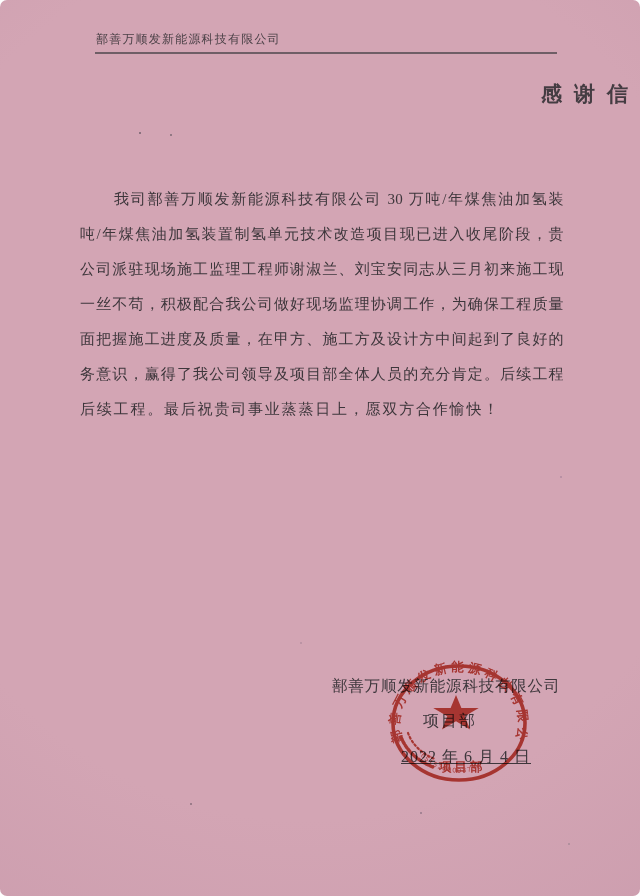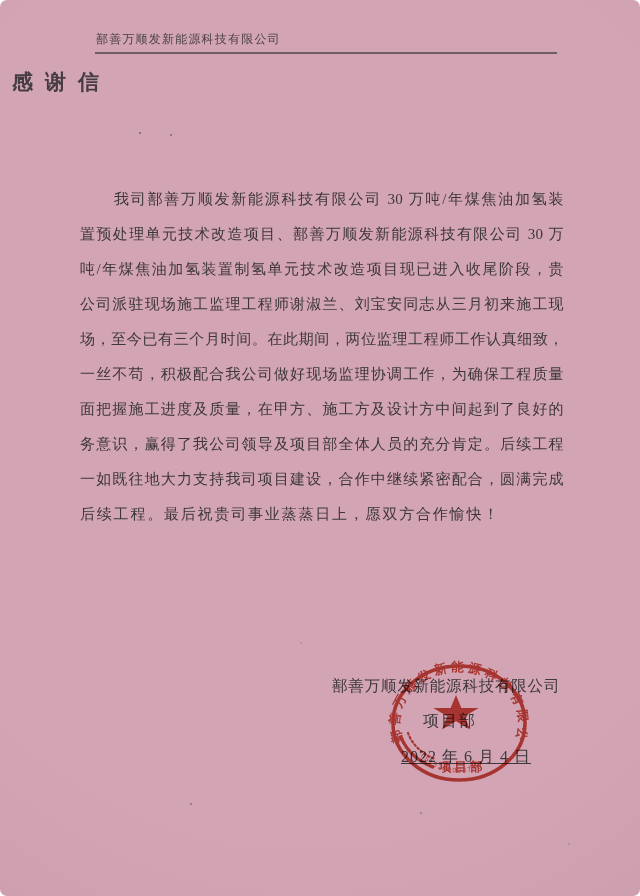--- a/index.html
+++ b/index.html
@@ -16,22 +16,22 @@
   .header-company{
     position:absolute;left:96px;top:31px;
     font-size:12px;letter-spacing:1.2px;color:#4b4147;
     font-family:"Liberation Serif","DejaVu Serif",serif;
   }
   .header-rule{
     position:absolute;left:95px;top:52px;width:462px;height:2px;
     background:#5d5158;opacity:.85;
   }
   .doc-title{
-    position:absolute;left:0;top:68px;width:640px;
-    text-align:left;font-size:21px;font-weight:700;color:#443c42;
+    position:absolute;left:0;top:80px;width:640px;
+    text-align:right;font-size:21px;font-weight:700;color:#443c42;
     letter-spacing:12px;text-indent:12px;
     font-family:"Liberation Sans","DejaVu Sans",sans-serif;
   }
   .recipient{
     position:absolute;left:88px;top:141px;
     font-size:17px;letter-spacing:1.5px;color:#3e373c;
   }
   .body-text{
     position:absolute;left:80px;top:182px;width:484px;
   }
@@ -80,28 +80,25 @@
 <div class="page">
 
   <div class="header-company">鄯善万顺发新能源科技有限公司</div>
   <div class="header-rule"></div>
 
   <div class="doc-title">感谢信</div>
 
 
   <div class="body-text">
     <div class="bline first">我司鄯善万顺发新能源科技有限公司 30 万吨/年煤焦油加氢装</div>
-    <div class="bline">置预处理单元技术改造项目、鄯善万顺发新能源科技有限公司 30 万</div>
     <div class="bline">吨/年煤焦油加氢装置制氢单元技术改造项目现已进入收尾阶段，贵</div>
     <div class="bline">公司派驻现场施工监理工程师谢淑兰、刘宝安同志从三月初来施工现</div>
-    <div class="bline">场，至今已有三个月时间。在此期间，两位监理工程师工作认真细致，</div>
     <div class="bline">一丝不苟，积极配合我公司做好现场监理协调工作，为确保工程质量</div>
     <div class="bline">面把握施工进度及质量，在甲方、施工方及设计方中间起到了良好的</div>
     <div class="bline">务意识，赢得了我公司领导及项目部全体人员的充分肯定。后续工程</div>
-    <div class="bline">一如既往地大力支持我司项目建设，合作中继续紧密配合，圆满完成</div>
     <div class="bline last">后续工程。最后祝贵司事业蒸蒸日上，愿双方合作愉快！</div>
   </div>
 
   <div class="sig-company">鄯善万顺发新能源科技有限公司</div>
   <div class="sig-dept">项目部</div>
   <div class="sig-date">2022 年 6 月 4 日</div>
 
   <svg class="seal" viewBox="-85 -70 170 140" xmlns="http://www.w3.org/2000/svg">
     <defs>
       <path id="sealArcTop" d="M -54.4 22 A 60 52 0 1 1 54.4 22" fill="none"></path>

